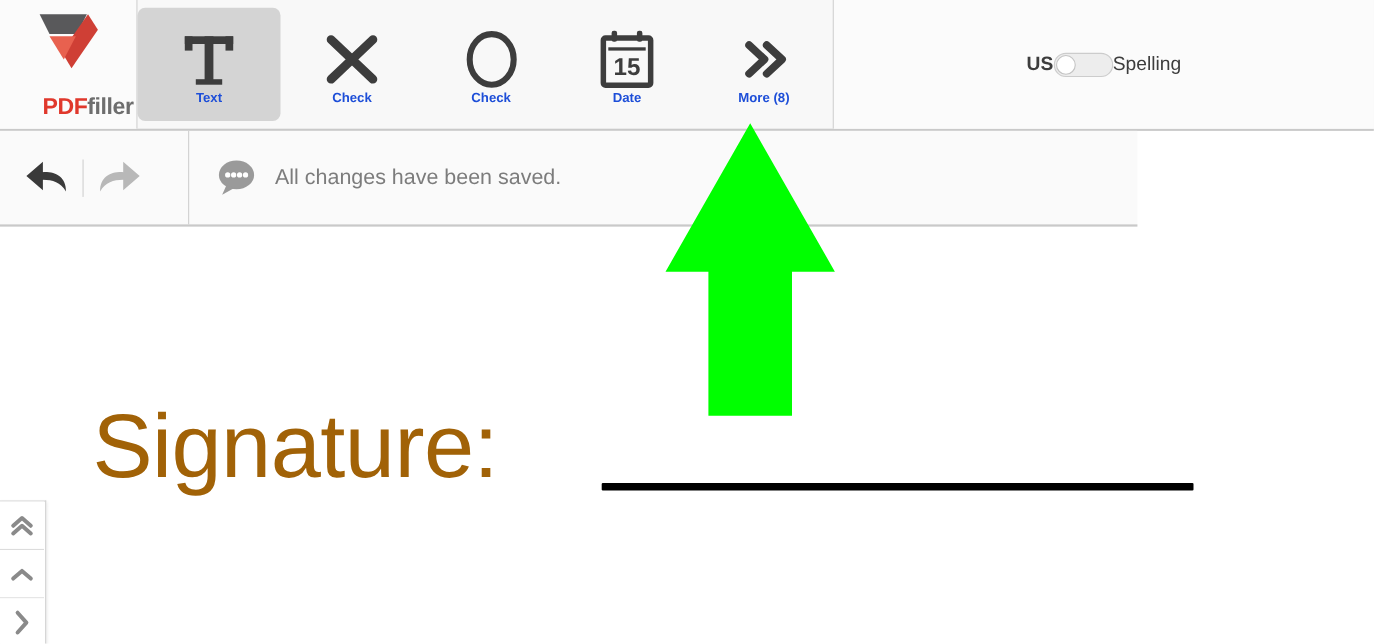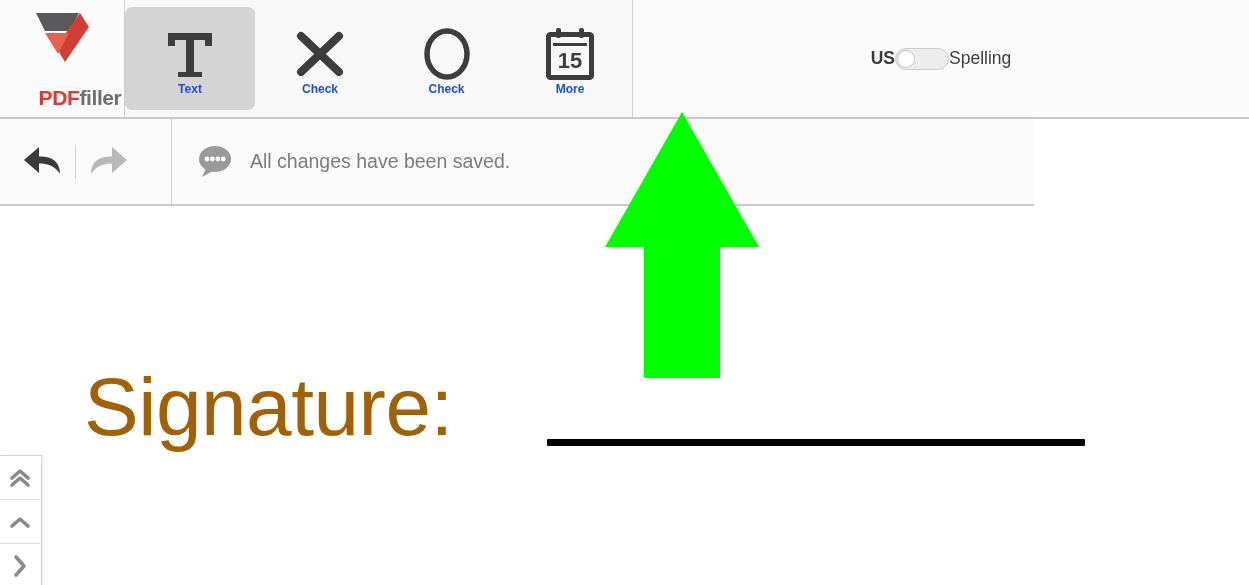--- a/index.html
+++ b/index.html
@@ -320,25 +320,36 @@
       <div class="tool-inner">
         <div class="tool-glyph">
           <svg width="52" height="56" viewBox="0 0 52 56">
             <rect x="12" y="2" width="5" height="10" rx="2" fill="#3d3d3d"></rect>
             <rect x="35" y="2" width="5" height="10" rx="2" fill="#3d3d3d"></rect>
             <rect x="4.5" y="8.5" width="43" height="43" rx="2" fill="none" stroke="#3d3d3d" stroke-width="5"></rect>
             <rect x="9" y="17" width="34" height="3" fill="#3d3d3d"></rect>
             <text x="26" y="42" font-family="'Liberation Sans',sans-serif" font-size="22" font-weight="bold" fill="#3d3d3d" text-anchor="middle">15</text>
           </svg>
         </div>
-        <div class="tool-label">More</div>
-      </div>
-    </div>
-
-
+        <div class="tool-label">Date</div>
+      </div>
+    </div>
+
+
+    <div class="tool-cell" style="flex-basis:125px;">
+      <div class="tool-inner">
+        <div class="tool-glyph">
+          <svg width="56" height="44" viewBox="0 0 56 44">
+            <polyline points="14,9 28,22 14,35" fill="none" stroke="#3d3d3d" stroke-width="7" stroke-linecap="round" stroke-linejoin="round"></polyline>
+            <polyline points="30,9 44,22 30,35" fill="none" stroke="#3d3d3d" stroke-width="7" stroke-linecap="round" stroke-linejoin="round"></polyline>
+          </svg>
+        </div>
+        <div class="tool-label">More (8)</div>
+      </div>
+    </div>
 
     <div class="spell-cell">
       <div class="spell-top">US</div>
       <div class="spell-toggle">
         <div class="spell-knob"></div>
       </div>
       <div class="spell-bottom">Spelling</div>
     </div>
   </div>
 

